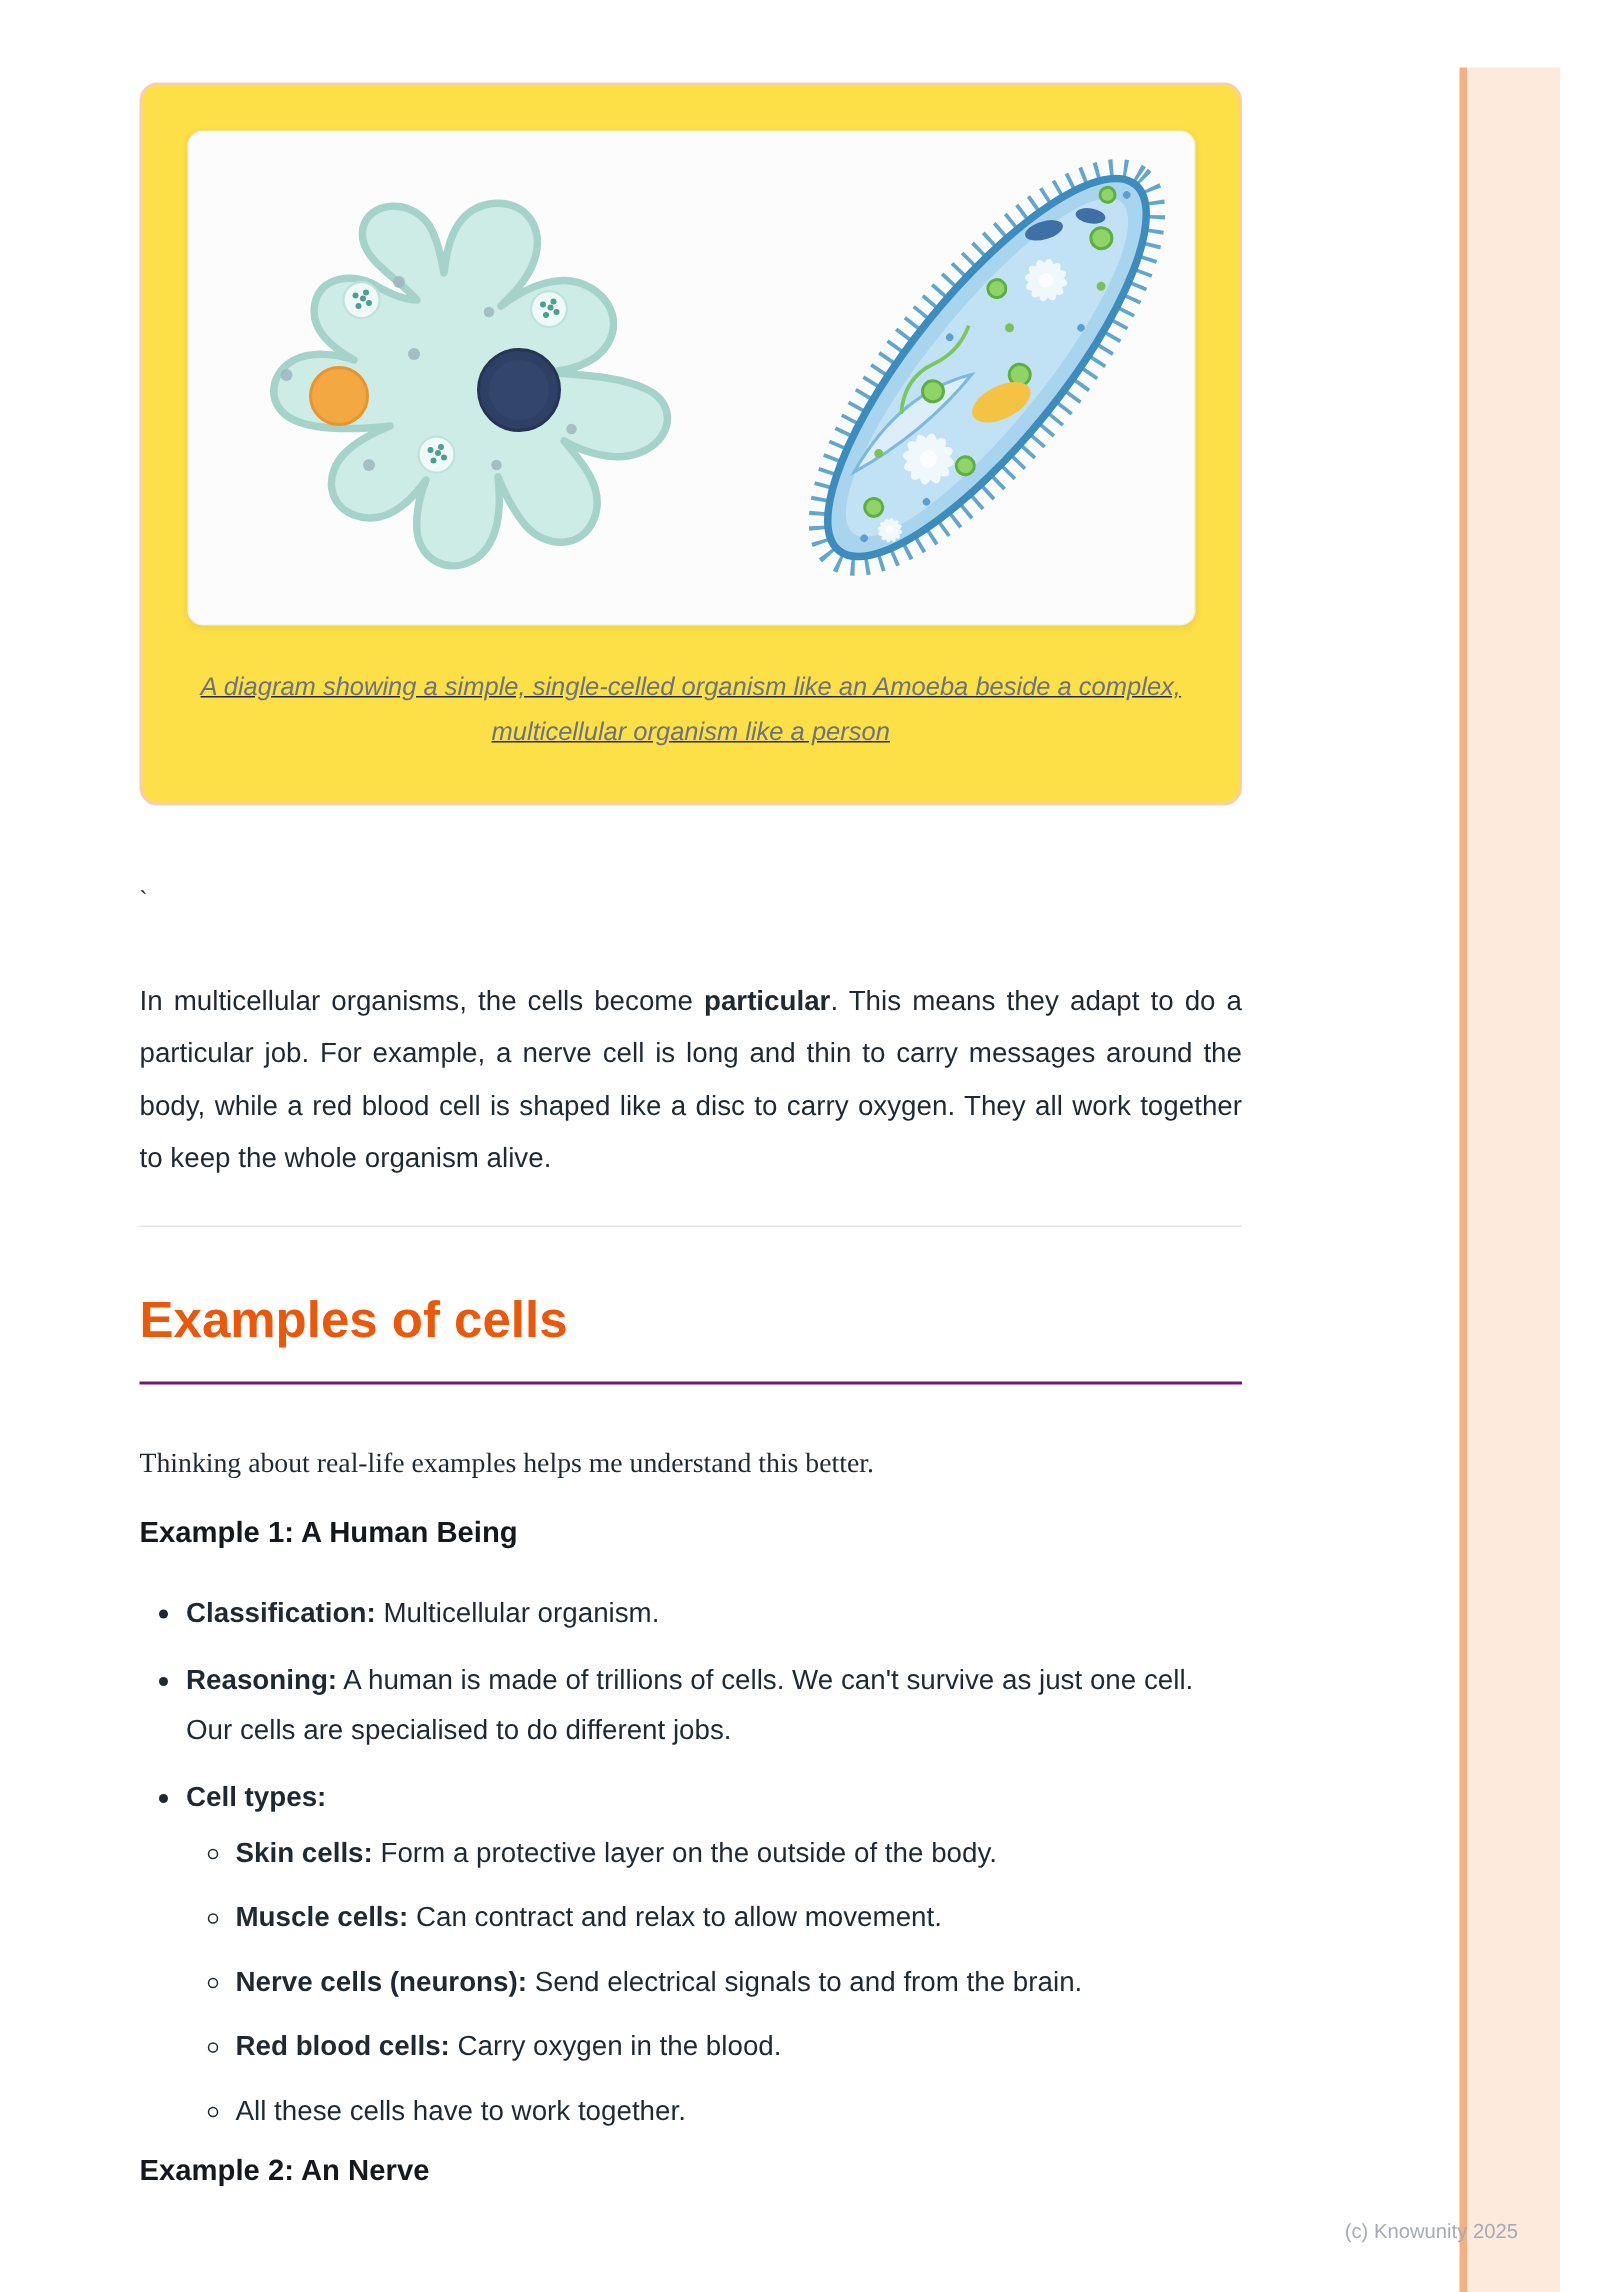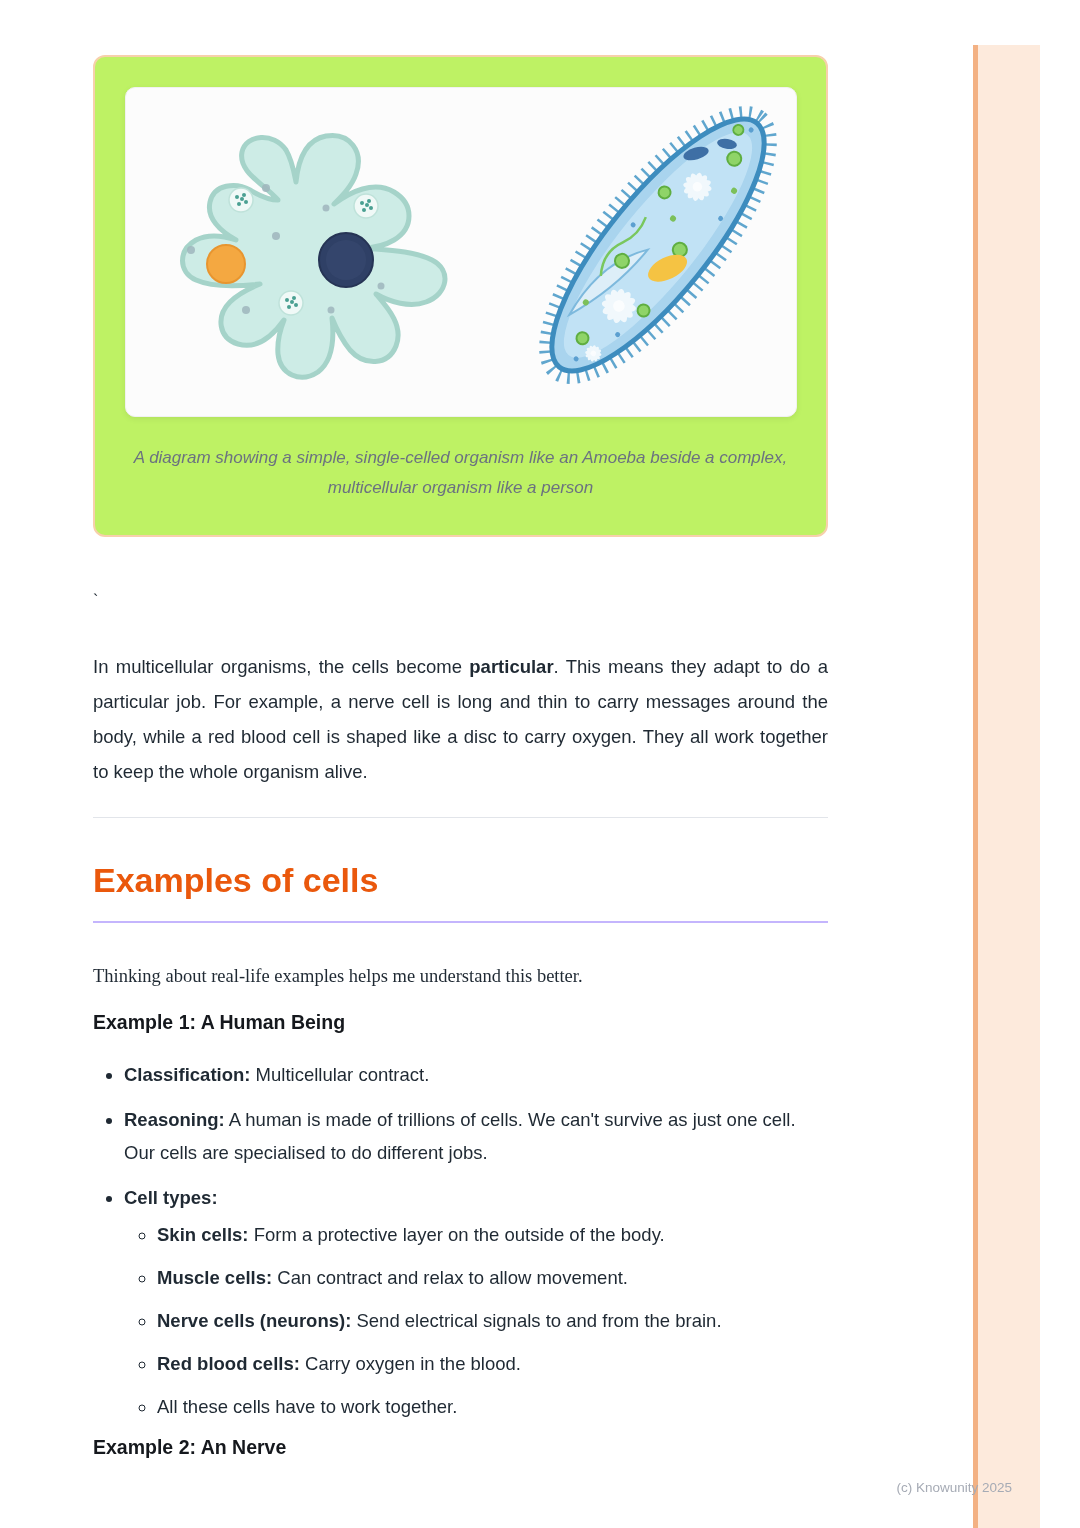--- a/index.html
+++ b/index.html
@@ -25,22 +25,23 @@
   }
 
   .content {
     position:absolute; left:93px; top:55px; width:735px;
   }
 
   
   .figure-card {
     border:2px solid #f7d0ab;
     border-radius:12px;
-    background:#bef264;
+    background:#fde047;
     padding:30px 30px 32px 30px;
+    text-decoration:underline;
   }
   .figure-image {
     width:672px; height:330px;
     margin:0 auto;
     background:#fcfcfc;
     border:1px solid #f1f1f1;
     border-radius:10px;
     box-shadow:0 2px 6px rgba(0,0,0,0.07);
     overflow:hidden;
   }
@@ -76,21 +77,21 @@
     border-top:1px solid #e2e5ea;
   }
 
   h1.section-title {
     margin-top:42px;
     font-size:34px;
     line-height:41px;
     font-weight:700;
     color:#ea580c;
     padding-bottom:20px;
-    border-bottom:2px solid #c4b5fd;
+    border-bottom:2px solid #701a75;
   }
 
   .section-intro {
     margin-top:36px;
     font-size:18.5px;
     line-height:35px;
     color:#1f2933;
     font-family:Liberation Serif, serif;
   }
 
@@ -258,21 +259,21 @@
 
   <hr class="divider">
 
   <h1 class="section-title">Examples of cells</h1>
 
   <p class="section-intro">Thinking about real-life examples helps me understand this better.</p>
 
   <h3 class="example-heading">Example 1: A Human Being</h3>
 
   <ul class="main-list">
-    <li><span class="bold-label">Classification:</span><span> Multicellular contract.</span></li>
+    <li><span class="bold-label">Classification:</span><span> Multicellular organism.</span></li>
     <li><span class="bold-label">Reasoning:</span><span> A human is made of trillions of cells. We can't survive as just one cell. Our cells are specialised to do different jobs.</span></li>
     <li><span class="bold-label">Cell types:</span><span></span>
       <ul class="sub-list">
         <li><span class="bold-label">Skin cells:</span><span> Form a protective layer on the outside of the body.</span></li>
         <li><span class="bold-label">Muscle cells:</span><span> Can contract and relax to allow movement.</span></li>
         <li><span class="bold-label">Nerve cells (neurons):</span><span> Send electrical signals to and from the brain.</span></li>
         <li><span class="bold-label">Red blood cells:</span><span> Carry oxygen in the blood.</span></li>
         <li><span class="bold-label"></span><span>All these cells have to work together.</span></li>
       </ul>
     </li>

